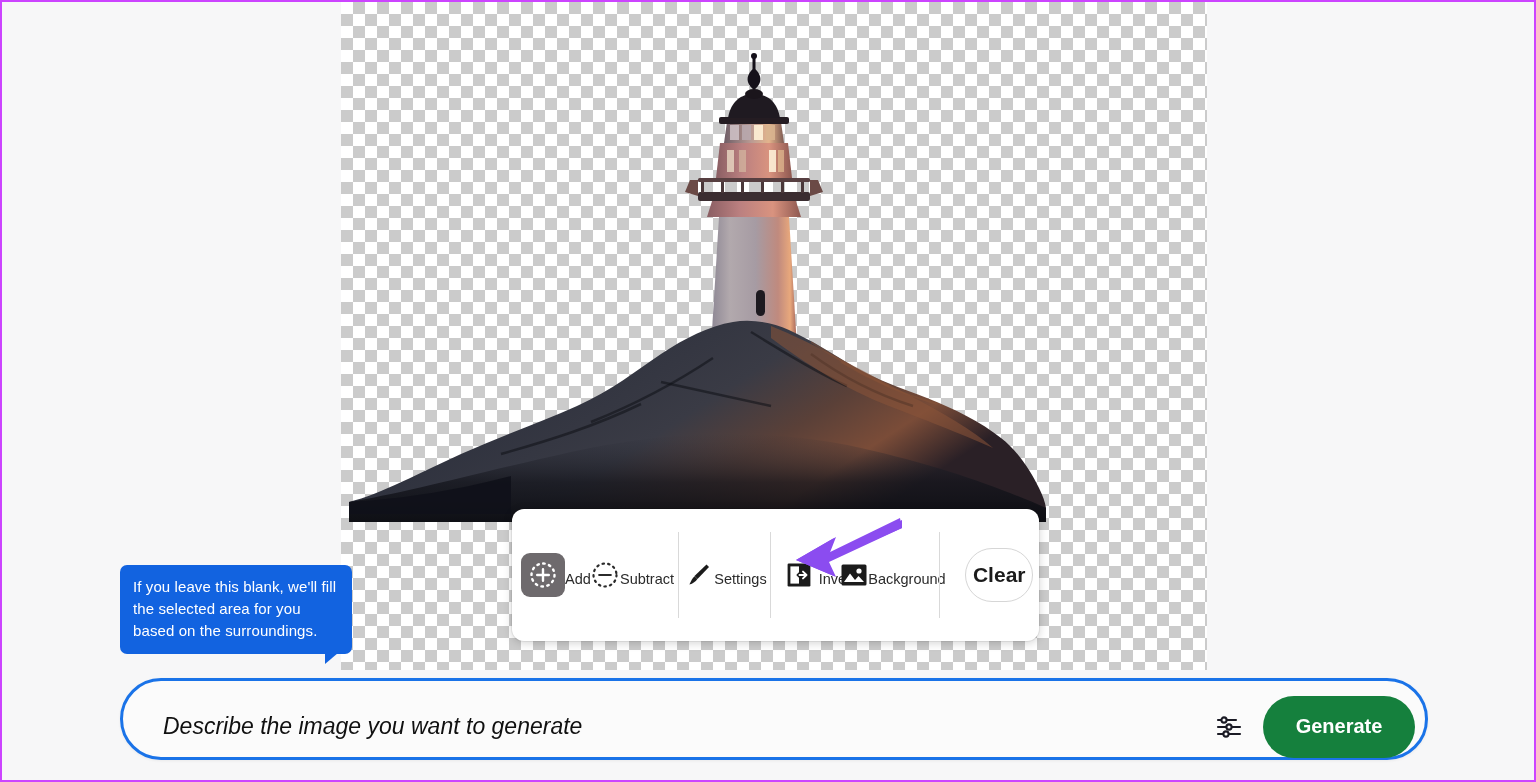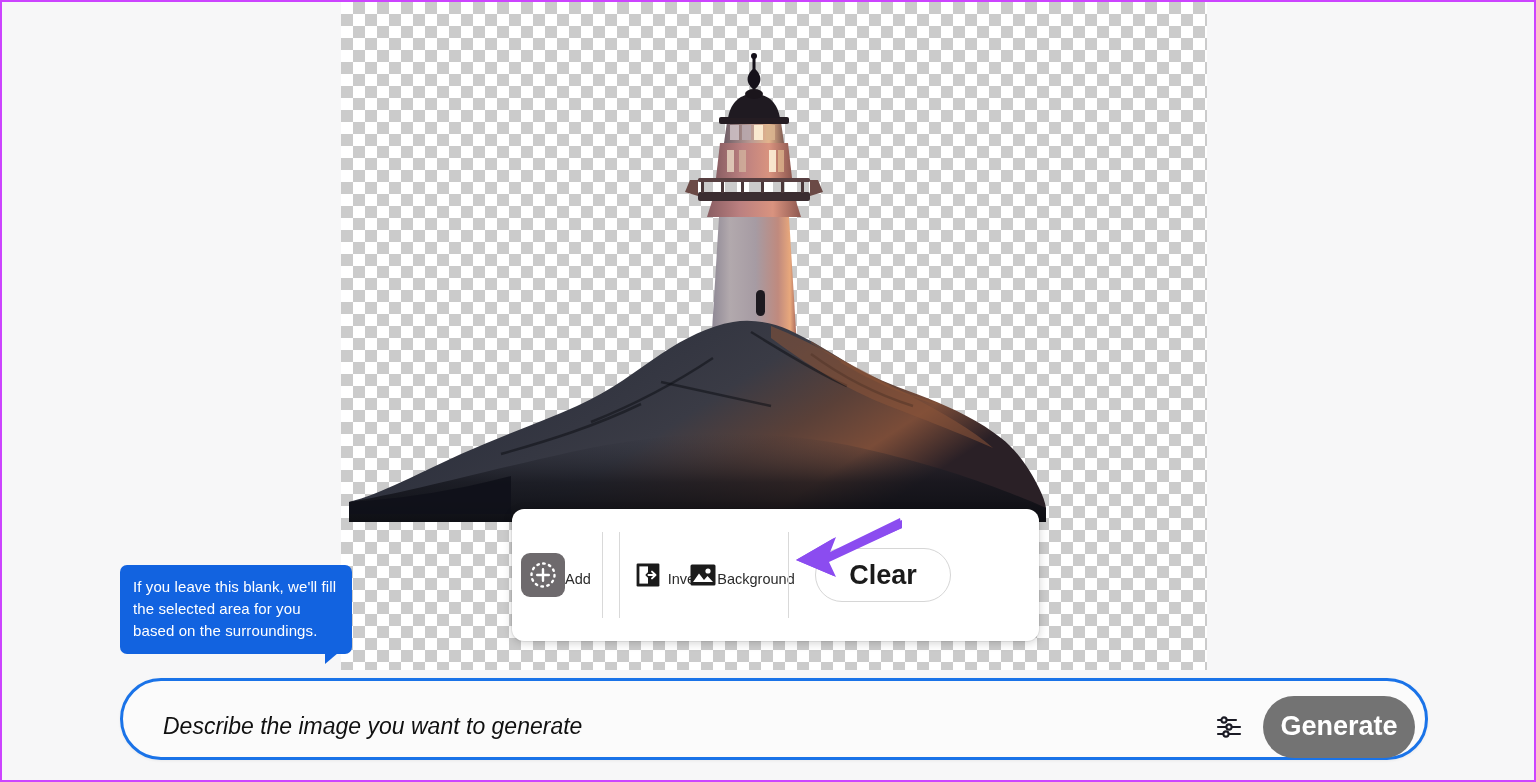--- a/index.html
+++ b/index.html
@@ -94,21 +94,21 @@
     background: #d9d9d9;
     margin: 0 8px;
   }
   #clear-btn {
     margin-left: 18px;
     width: 136px; height: 54px;
     border: 1.6px solid #d6d6d6;
     border-radius: 27px;
     background: #ffffff;
     display: flex; align-items: center; justify-content: center;
-    font-size: 27px; font-weight: bold; color: #1b1b1b;
+    font-size: 21px; font-weight: bold; color: #1b1b1b;
     cursor: pointer;
   }
 
   
   #arrow {
     position: absolute;
     left: 780px; top: 512px;
     width: 120px; height: 78px;
     pointer-events: none;
   }
@@ -138,24 +138,24 @@
   }
   #prompt-input::placeholder { color: #101010; opacity: 1; font-style: italic; }
   #sliders-btn {
     width: 44px; height: 44px;
     display: flex; align-items: center; justify-content: center;
     cursor: pointer; margin-right: 12px;
   }
   #generate-btn {
     width: 152px; height: 62px;
     border-radius: 31px;
-    background: #737373;
+    background: #15803d;
     color: #ffffff;
     display: flex; align-items: center; justify-content: center;
-    font-size: 27px; font-weight: bold;
+    font-size: 20px; font-weight: bold;
     cursor: pointer;
   }
 </style>
 </head>
 <body>
 
 <div id="page">
 
   <div id="canvas">
     <svg id="artwork" viewBox="0 0 866 668">
@@ -287,24 +287,46 @@
       <div class="tool selected">
         <span class="glyph">
           <svg width="30" height="30" viewBox="0 0 30 30">
             <circle cx="15" cy="15" r="11.5" fill="none" stroke="#ffffff" stroke-width="2.4" stroke-linecap="round" stroke-dasharray="1.6 4.4"></circle>
             <path d="M15 9.2 V20.8 M9.2 15 H20.8" stroke="#ffffff" stroke-width="2.4" stroke-linecap="round"></path>
           </svg>
         </span>
         <span class="lbl">Add</span>
       </div>
 
+      <div class="tool">
+        <span class="glyph">
+          <svg width="30" height="30" viewBox="0 0 30 30">
+            <circle cx="15" cy="15" r="11.5" fill="none" stroke="#2b2b2b" stroke-width="2.2" stroke-linecap="round" stroke-dasharray="1.5 4.2"></circle>
+            <path d="M9.2 15 H20.8" stroke="#2b2b2b" stroke-width="2.2" stroke-linecap="round"></path>
+          </svg>
+        </span>
+        <span class="lbl">Subtract</span>
+      </div>
     </div>
 
     <div class="divider"></div>
 
+    <div class="tool-group">
+
+      <div class="tool">
+        <span class="glyph">
+          <svg width="32" height="32" viewBox="0 0 32 32">
+            <path d="M24.5 5.5 L27 8 L15.5 20 L12.5 17 Z" fill="#1b1b1b"></path>
+            <path d="M12.6 17.2 L15.4 20 C14 22.4 10.8 24.6 7.4 25.6
+                     C8.8 22.2 10.6 19 12.6 17.2 Z" fill="#1b1b1b"></path>
+          </svg>
+        </span>
+        <span class="lbl">Settings</span>
+      </div>
+    </div>
 
     <div class="divider"></div>
 
     <div class="tool-group">
 
       <div class="tool">
         <span class="glyph">
           <svg width="26" height="26" viewBox="0 0 26 26">
             <rect x="1.6" y="1.6" width="22.8" height="22.8" rx="1.2" fill="#1b1b1b"></rect>
             <rect x="4.4" y="4.4" width="8.6" height="17.2" fill="#ffffff"></rect>

